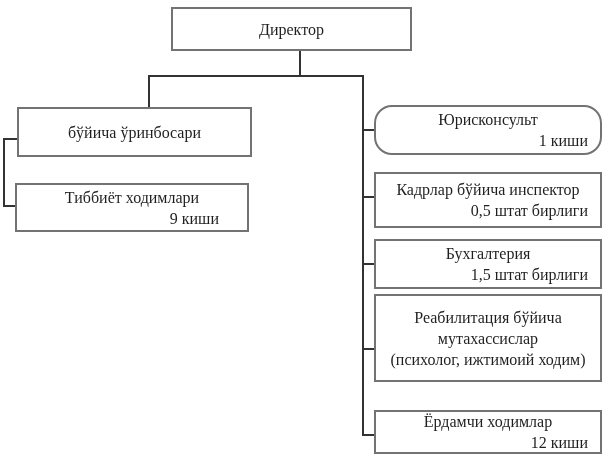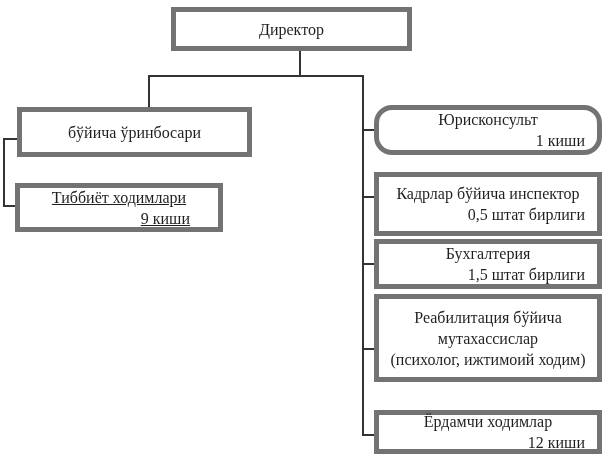--- a/index.html
+++ b/index.html
@@ -14,44 +14,44 @@
     background: #ffffff;
     font-family: "Liberation Serif", "DejaVu Serif", serif;
     font-size: 16px;
     line-height: 21px;
     color: #1f1f1f;
     overflow: hidden;
   }
   .box {
     position: absolute;
     box-sizing: border-box;
-    border: 5px solid #737373;
+    border: 2px solid #737373;
     background: #ffffff;
     display: flex;
     flex-direction: column;
     justify-content: center;
     text-align: center;
   }
   .box .count {
     text-align: right;
     padding-right: 12px;
   }
   .box .count.wide-pad {
     padding-right: 28px;
   }
   .ln {
     position: absolute;
     background: #333333;
   }
   
   #box-director { left: 171px; top: 7px;   width: 241px; height: 44px; }
   #box-deputy   { left: 17px;  top: 107px; width: 235px; height: 50px; }
-  #box-medical  { left: 15px;  top: 183px; width: 208px; height: 49px; text-decoration: underline; }
+  #box-medical  { left: 15px;  top: 183px; width: 234px; height: 49px; }
   #box-legal    { left: 374px; top: 105px; width: 228px; height: 50px; border-radius: 18px; }
-  #box-hr       { left: 374px; top: 172px; width: 228px; height: 64px; }
+  #box-hr       { left: 374px; top: 172px; width: 228px; height: 56px; }
   #box-acct     { left: 374px; top: 239px; width: 228px; height: 50px; }
   #box-rehab    { left: 374px; top: 294px; width: 228px; height: 88px; }
   #box-support  { left: 374px; top: 410px; width: 228px; height: 44px; }
 </style>
 </head>
 <body>
 
 <div class="canvas">
 
   <div class="ln" style="left:299px; top:50px;  width:2px;   height:26px;"></div>

